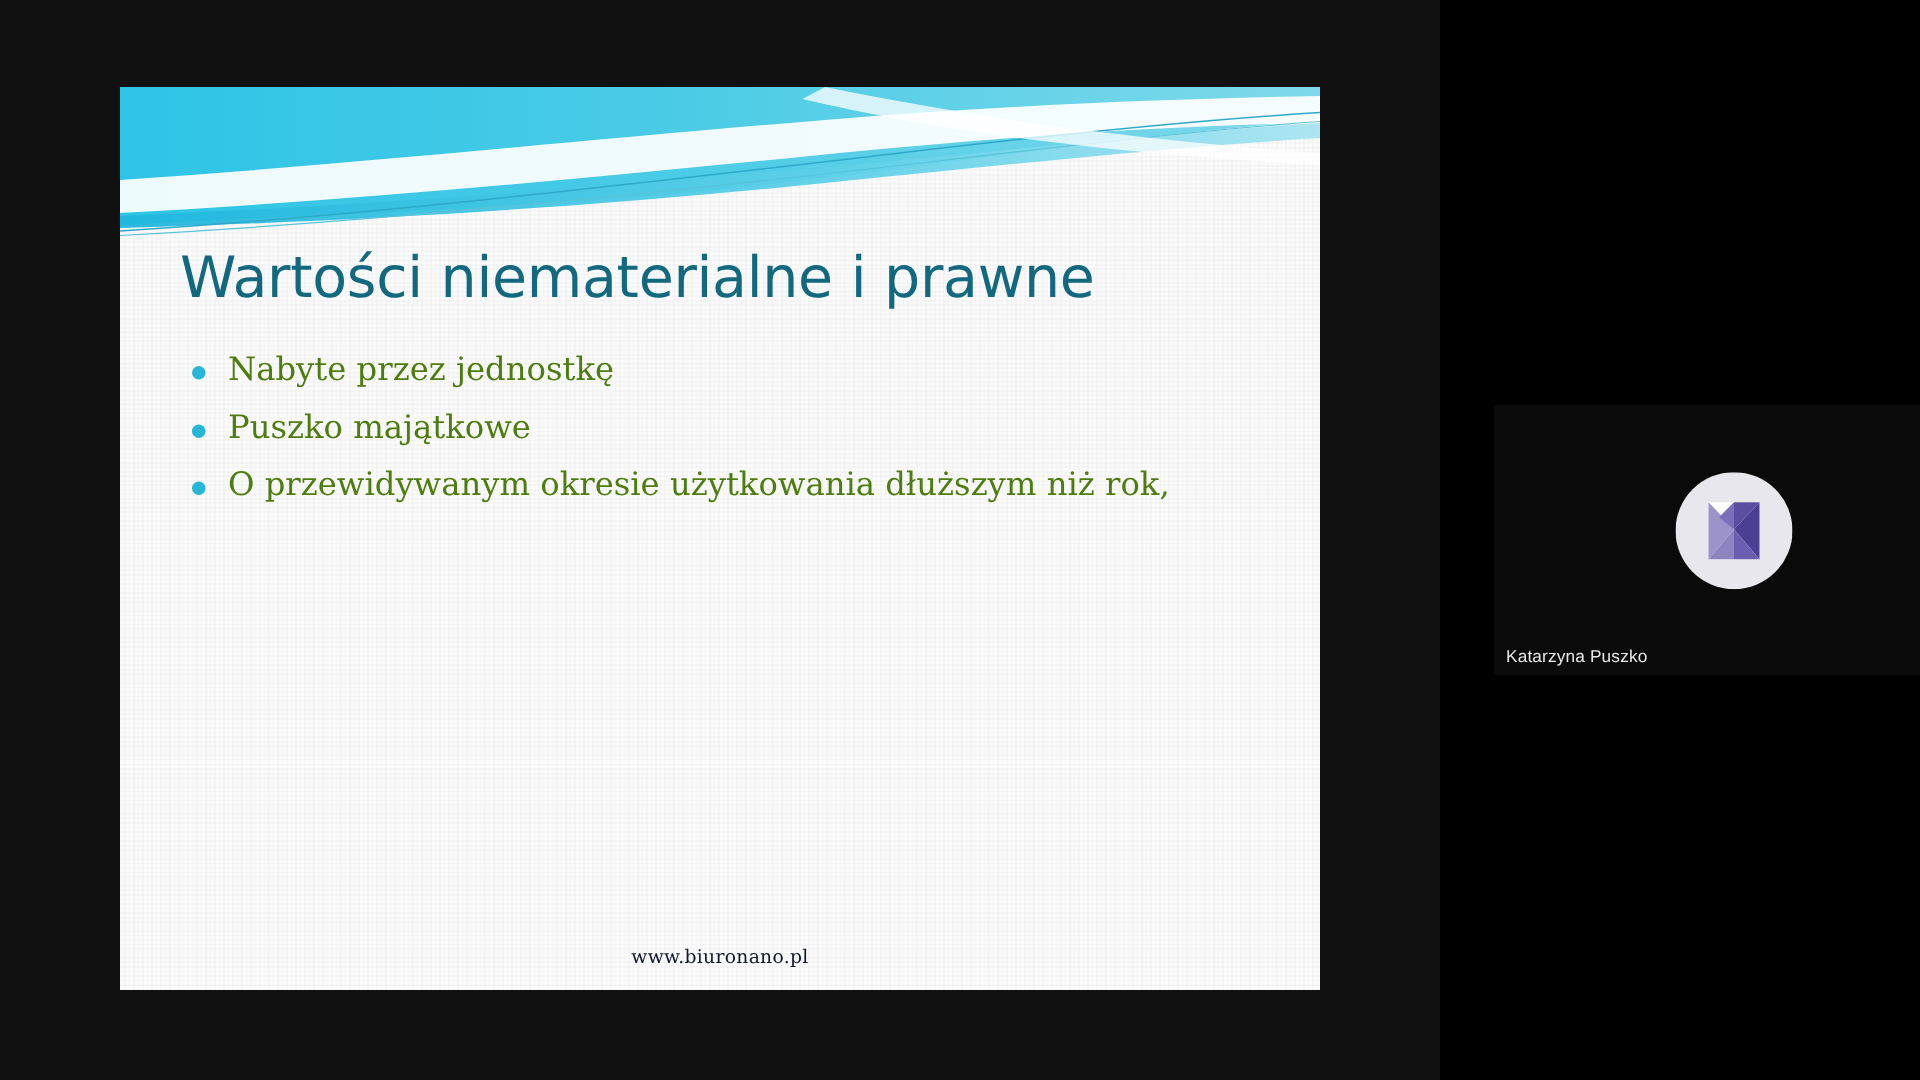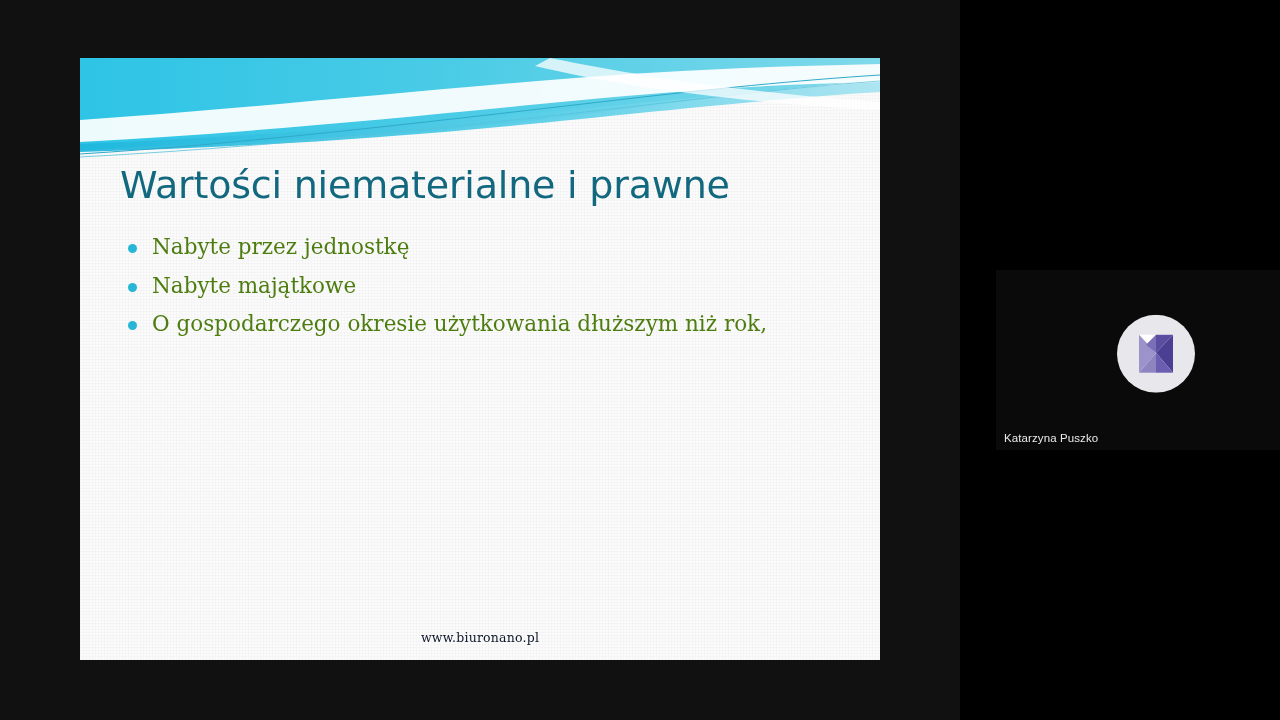--- a/index.html
+++ b/index.html
@@ -199,25 +199,25 @@
 
       <div class="slide-title">Wartości niematerialne i prawne</div>
 
       <ul class="bullets">
         <li>
           <span class="dot"></span>
           <span>Nabyte przez jednostkę</span>
         </li>
         <li>
           <span class="dot"></span>
-          <span>Nabyte majątkowe</span>
+          <span>Puszko majątkowe</span>
         </li>
         <li>
           <span class="dot"></span>
-          <span>O gospodarczego okresie użytkowania dłuższym niż rok,</span>
+          <span>O przewidywanym okresie użytkowania dłuższym niż rok,</span>
         </li>
       </ul>
 
       <div class="slide-footer">www.biuronano.pl</div>
     </div>
   </div>
 
   <div class="side-black"></div>
 
   <div id="participant-tile">

